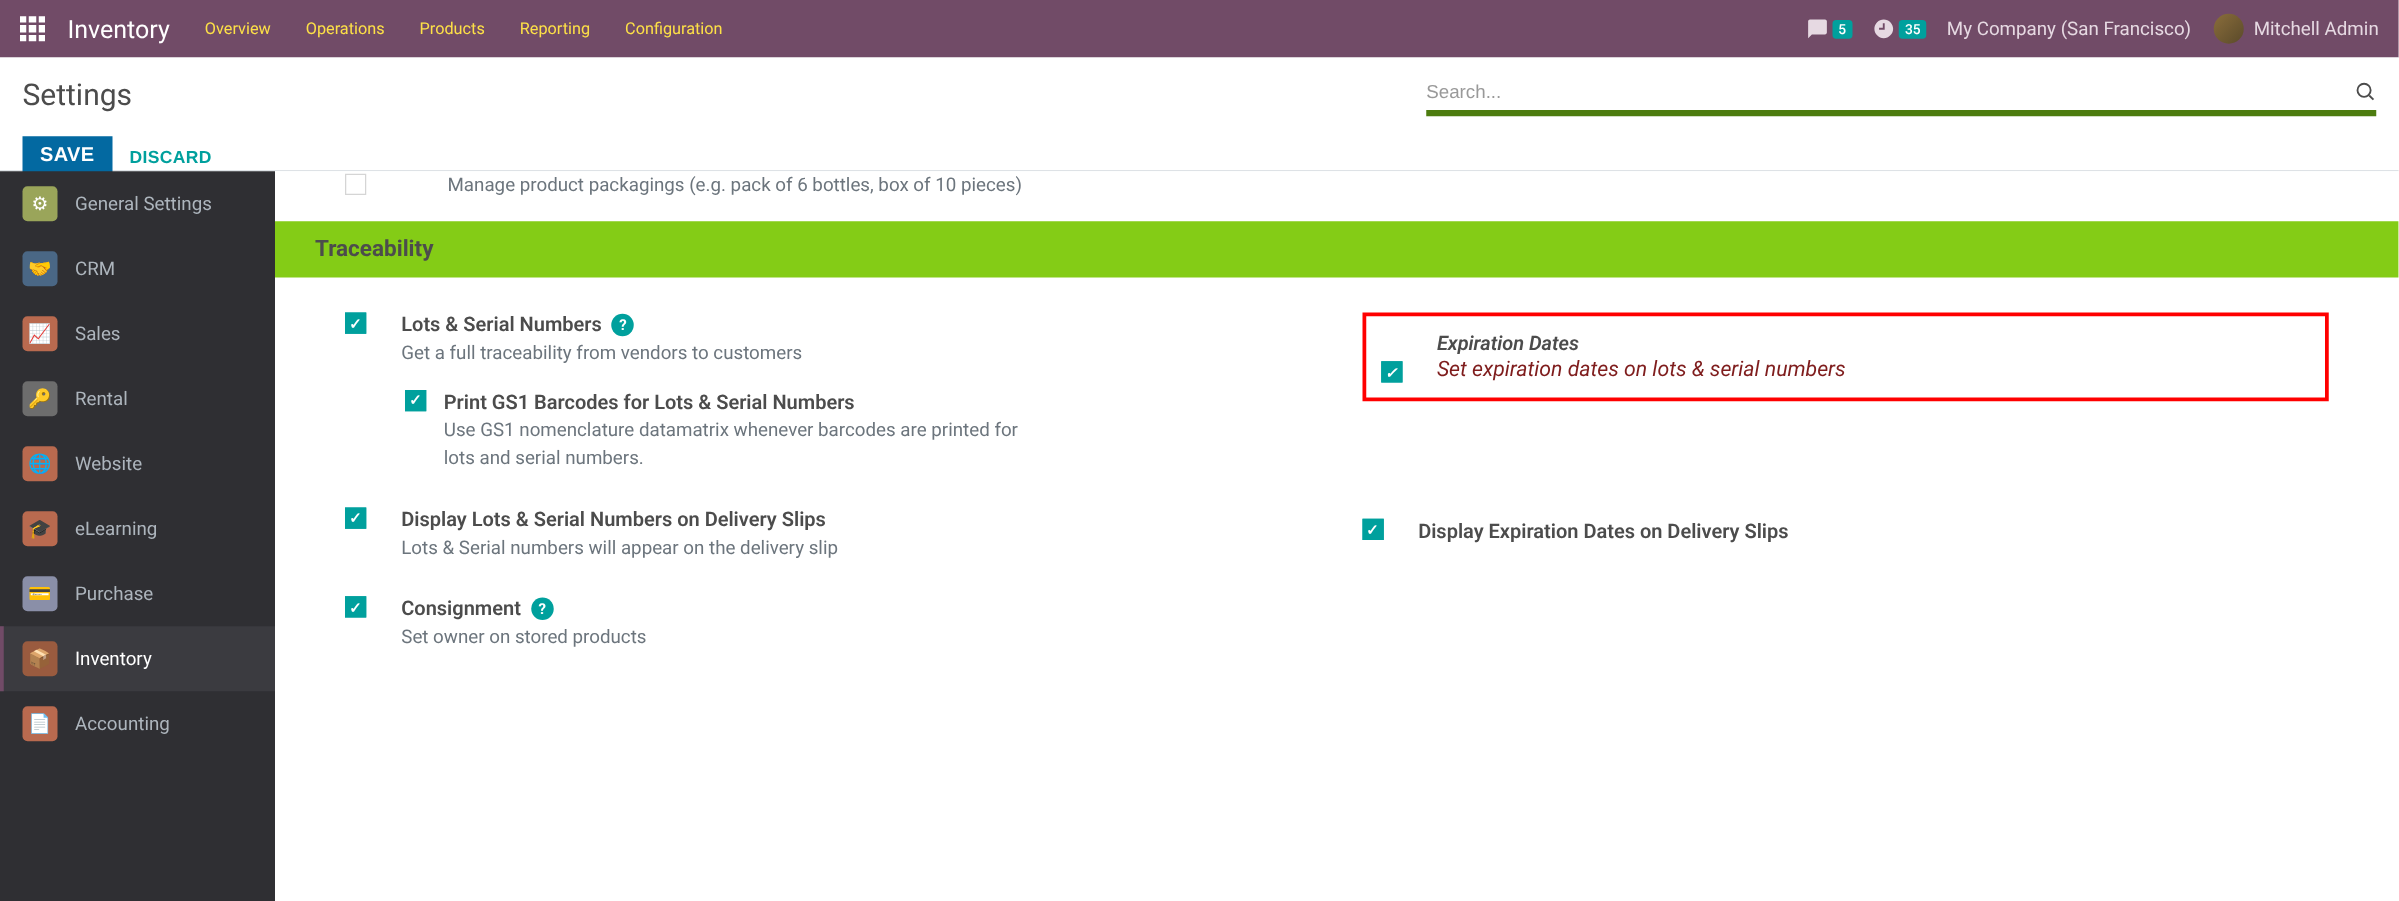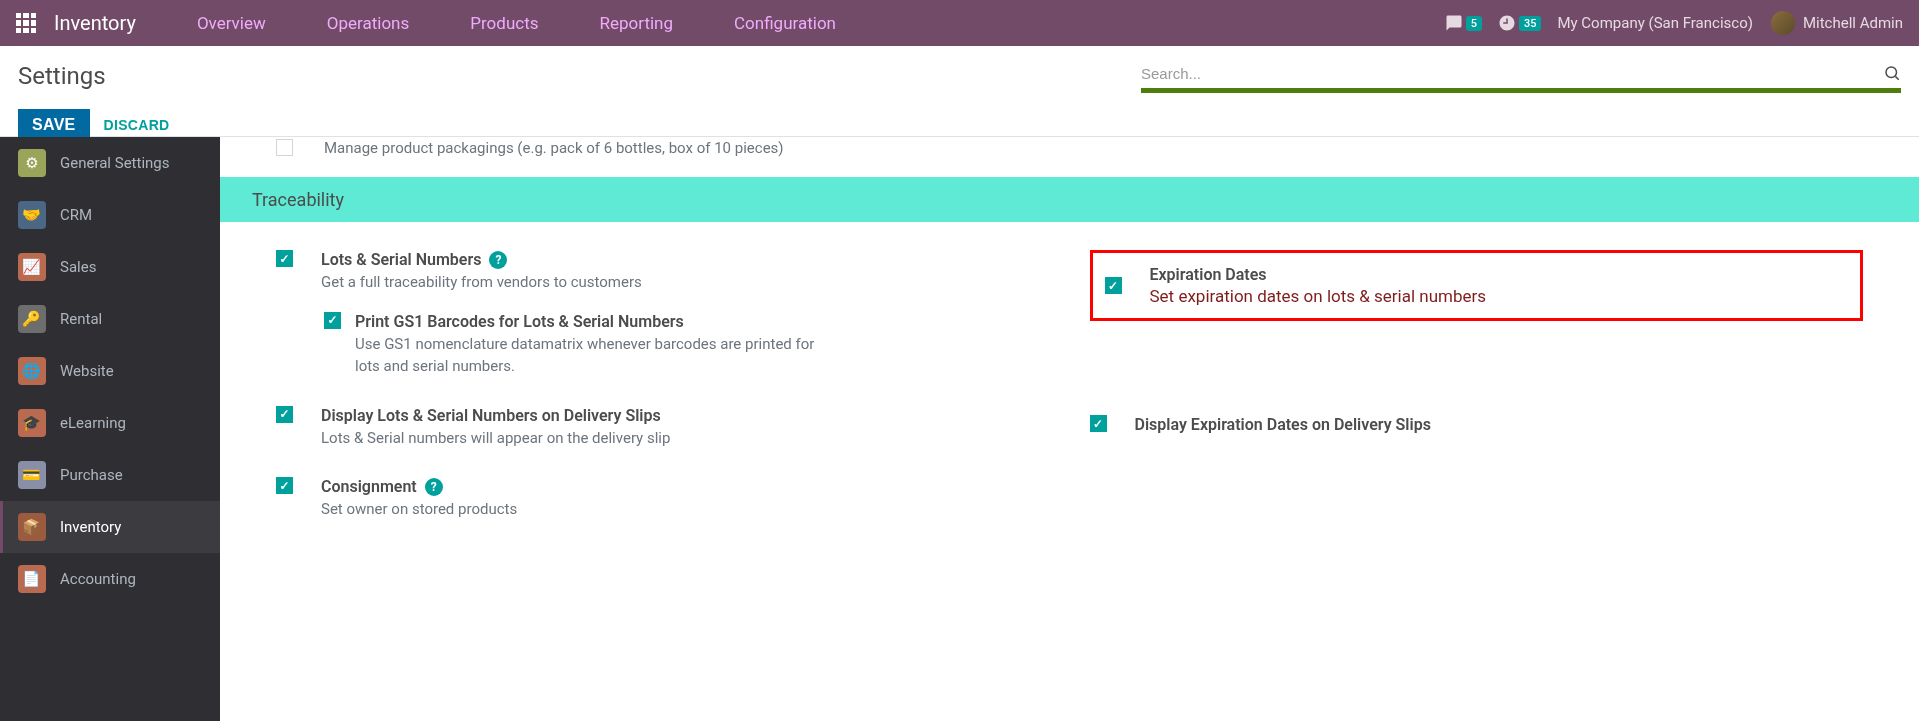--- a/index.html
+++ b/index.html
@@ -1,21 +1,21 @@
 <!DOCTYPE html>
 <html><head>
 <meta charset="utf-8">
 <style>
 * { box-sizing: border-box; margin: 0; padding: 0; }
 body { font-family: -apple-system, BlinkMacSystemFont, "Segoe UI", Roboto, "Helvetica Neue", Arial, sans-serif; background: #fff; color: #4c4c4c; overflow: hidden; font-size: 14px; }
 .topbar { background: #714B67; height: 46px; display: flex; align-items: center; padding: 0 16px; color: #fff; }
 .topbar .apps-icon { width: 20px; height: 20px; display: grid; grid-template-columns: repeat(3,1fr); grid-template-rows: repeat(3,1fr); gap: 2px; margin-right: 18px; cursor: pointer; }
 .topbar .apps-icon span { background: #fff; width: 100%; height: 100%; }
 .topbar .app-name { font-size: 20px; font-weight: 400; margin-right: 28px; }
-.topbar .menu-item { color: #f0abfc; font-size: 17px; margin-right: 28px; cursor: pointer; margin-left: 33px; }
+.topbar .menu-item { color: #fde047; font-size: 13px; margin-right: 28px; cursor: pointer; }
 .topbar .spacer { flex: 1; }
 .topbar .badge-group { display: flex; align-items: center; margin-right: 16px; cursor: pointer; }
 .topbar .badge-count { background: #00A09D; color: #fff; font-size: 11px; padding: 1px 5px; border-radius: 3px; margin-left: 3px; font-weight: 500; }
 .topbar .company { font-size: 15px; color: #e6d9e2; margin-right: 18px; cursor: pointer; }
 .topbar .user { display: flex; align-items: center; color: #e6d9e2; font-size: 15px; cursor: pointer; }
 .topbar .avatar { width: 24px; height: 24px; border-radius: 50%; background: linear-gradient(135deg,#8a6d3b,#5a4a2a); margin-right: 8px; }
 
 .controlbar { height: 90px; padding: 12px 18px 0 18px; background: #fff; }
 .controlbar .title-row { display: flex; align-items: center; }
 .controlbar h1 { font-size: 24px; font-weight: 400; color: #4c4c4c; flex: 0 0 auto; }
@@ -32,42 +32,42 @@
 .sidebar-item { display: flex; align-items: center; padding: 12px 18px; cursor: pointer; font-size: 15px; }
 .sidebar-item.active { background: #3b3b40; color: #fff; border-left: 3px solid #714B67; padding-left: 15px; }
 .sidebar-item .sb-icon { width: 28px; height: 28px; border-radius: 4px; margin-right: 14px; display: flex; align-items: center; justify-content: center; font-size: 15px; flex-shrink: 0; color: #fff; }
 .sb-0{background:#9aa55a;} .sb-1{background:#4a6785;} .sb-2{background:#b96a4f;} .sb-3{background:#6d6d6d;} .sb-4{background:#b96a4f;} .sb-5{background:#b96a4f;} .sb-6{background:#8a8fa8;} .sb-7{background:#9a5b3f;} .sb-8{background:#b96a4f;}
 
 .content { flex: 1; overflow-y: auto; background: #fff; position: relative; padding-bottom: 40px; }
 .content::-webkit-scrollbar { width: 14px; }
 .content::-webkit-scrollbar-track { background: #f1f1f1; }
 .content::-webkit-scrollbar-thumb { background: #c1c1c1; }
 
-.setting-row-partial { display: flex; align-items: flex-start; padding: 0 44px 20px 56px; }
+.setting-row-partial { display: flex; align-items: flex-start; padding: 0 44px 20px 56px; gap: 34px; }
 .setting-row-partial .cb-wrap { width: 48px; flex-shrink: 0; padding-top: 2px; }
 .setting-row-partial .title-frag { font-size: 16px; font-weight: 600; color: #4c4c4c; display: flex; align-items: center; overflow: hidden; height: 0; }
 .setting-row-partial .desc { font-size: 15px; color: #6c757d; margin-top: 2px; }
 
-.section-header { background: #5eead4; padding: 12px 32px; font-size: 18px; font-weight: 400; color: #4c4c4c; }
+.section-header { background: #84cc16; padding: 12px 32px; font-size: 18px; font-weight: 700; color: #4c4c4c; }
 
 .settings-grid { display: flex; padding: 28px 56px 10px 56px; gap: 40px; }
 .col { flex: 1; }
 
 .setting-block { display: flex; align-items: flex-start; margin-bottom: 28px; }
 .setting-block.nested { margin-left: 48px; margin-top: -10px; }
 .cb { width: 17px; height: 17px; border: 1px solid #adadad; background: #fff; cursor: pointer; flex-shrink: 0; display: flex; align-items: center; justify-content: center; }
 .cb.checked { background: #00A09D; border-color: #00A09D; }
 .cb.checked::after { content: "✓"; color: #fff; font-size: 12px; font-weight: bold; line-height: 1; }
 .cb.unchecked-faded { opacity: 0.5; }
 .setting-block .body { margin-left: 28px; flex: 1; }
 .setting-block .title { font-size: 16px; font-weight: 600; color: #4c4c4c; display: flex; align-items: center; }
 .setting-block .desc { font-size: 15px; color: #6c757d; margin-top: 2px; line-height: 1.5; max-width: 460px; }
 .help-icon { width: 18px; height: 18px; border-radius: 50%; background: #00A09D; color: #fff; display: inline-flex; align-items: center; justify-content: center; font-size: 12px; font-weight: bold; margin-left: 8px; cursor: pointer; flex-shrink: 0; }
 
-.highlight-box { border: 3px solid #ff0000; padding: 12px 20px 12px 12px; display: flex; align-items: center; margin-bottom: 16px; }
+.highlight-box { border: 3px solid #ff0000; padding: 12px 20px 12px 12px; display: flex; align-items: flex-end; margin-bottom: 16px; font-style: italic; }
 .highlight-box .body { margin-left: 28px; }
 .highlight-box .title { font-size: 16px; font-weight: 600; color: #4c4c4c; }
 .highlight-box .desc { font-size: 17px; color: #7f1d1d; margin-top: 2px; }
 
 svg { display: block; }
 </style>
 </head>
 <body>
 
 <div class="topbar">

